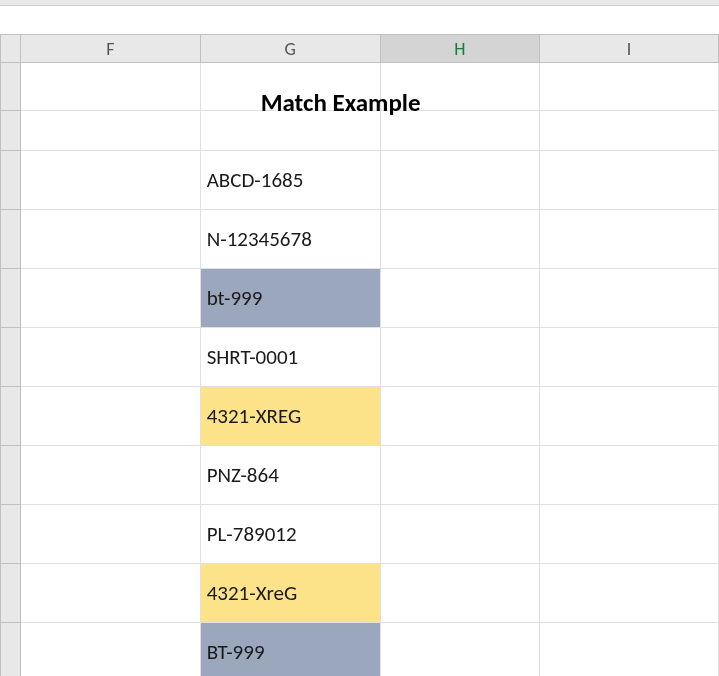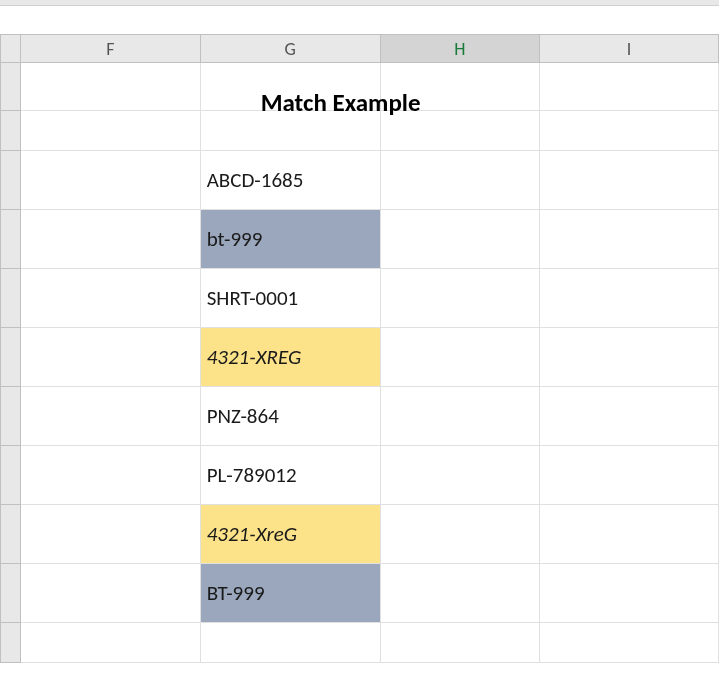--- a/index.html
+++ b/index.html
@@ -72,21 +72,20 @@
     }
     .header-text {
       font-weight: bold;
       color: #000;
     }
     .highlight-blue {
       background: #9ba7bd !important;
     }
     .highlight-yellow {
       background: #fce38a !important;
-      font-style: italic;
     }
     .selected-cell {
       position: relative;
     }
     .selection-box {
       position: absolute;
       top: -1px;
       left: -1px;
       right: -1px;
       bottom: -1px;
@@ -147,20 +146,27 @@
       <tr>
         <td class="row-stub"></td>
         <td class="cell"></td>
         <td class="cell "><span>ABCD-1685</span></td>
         <td class="cell"></td>
         <td class="cell"></td>
       </tr>
       <tr>
         <td class="row-stub"></td>
         <td class="cell"></td>
+        <td class="cell "><span>N-12345678</span></td>
+        <td class="cell"></td>
+        <td class="cell"></td>
+      </tr>
+      <tr>
+        <td class="row-stub"></td>
+        <td class="cell"></td>
         <td class="cell highlight-blue"><span>bt-999</span></td>
         <td class="cell"></td>
         <td class="cell"></td>
       </tr>
       <tr>
         <td class="row-stub"></td>
         <td class="cell"></td>
         <td class="cell "><span>SHRT-0001</span></td>
         <td class="cell"></td>
         <td class="cell"></td>

